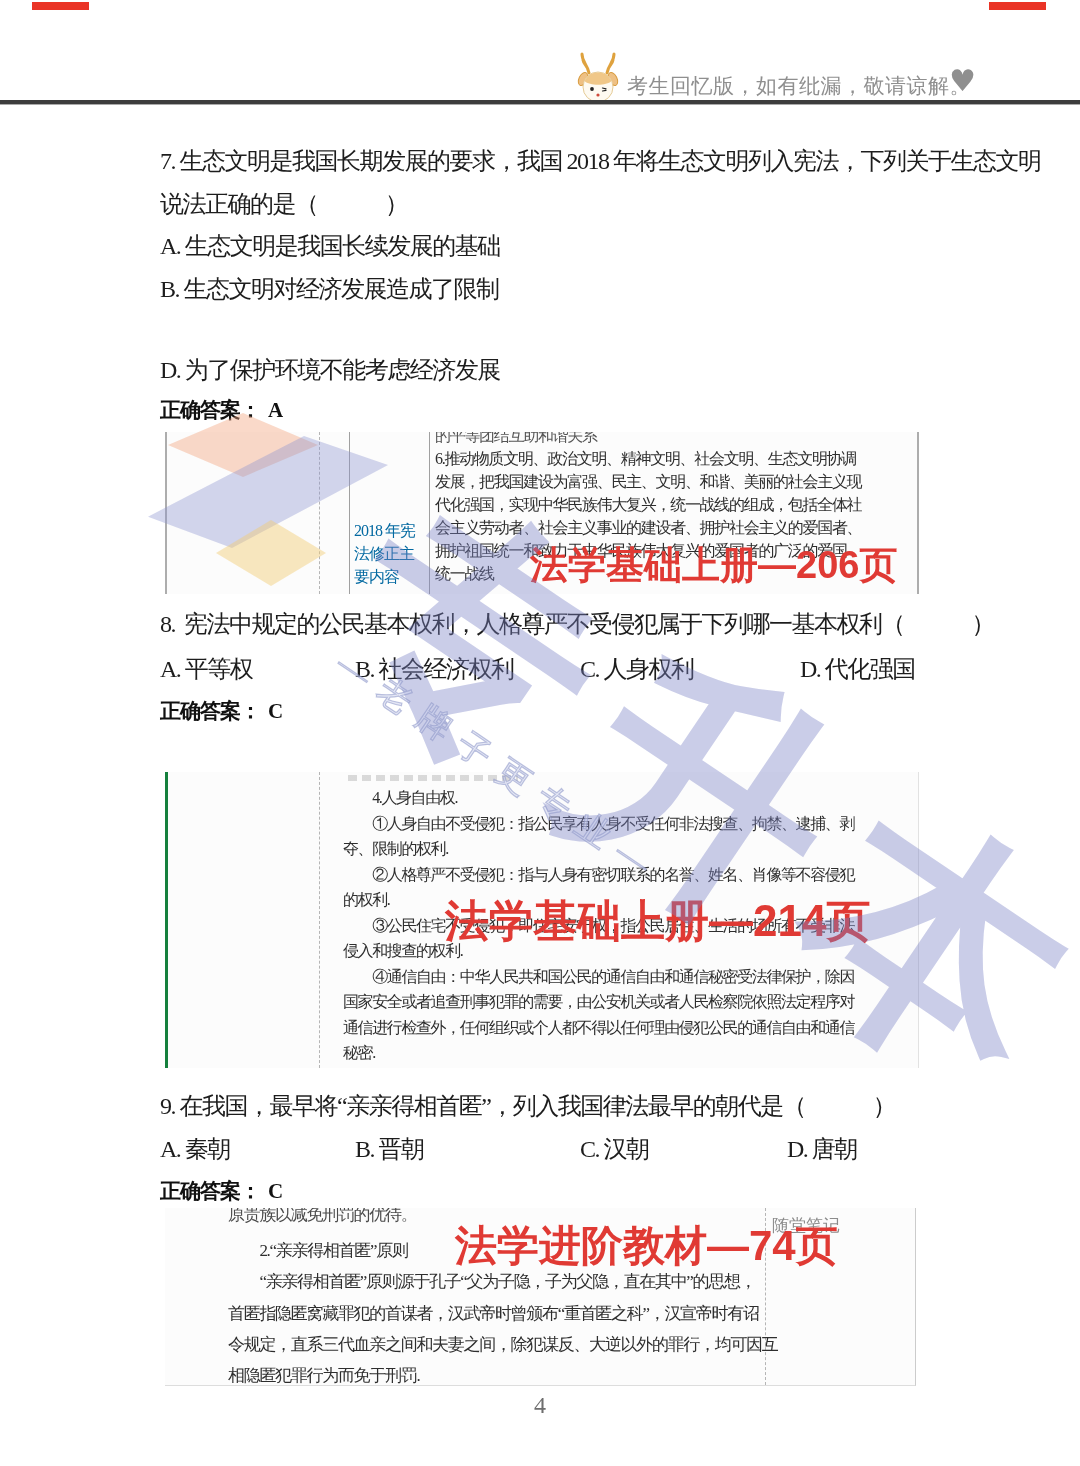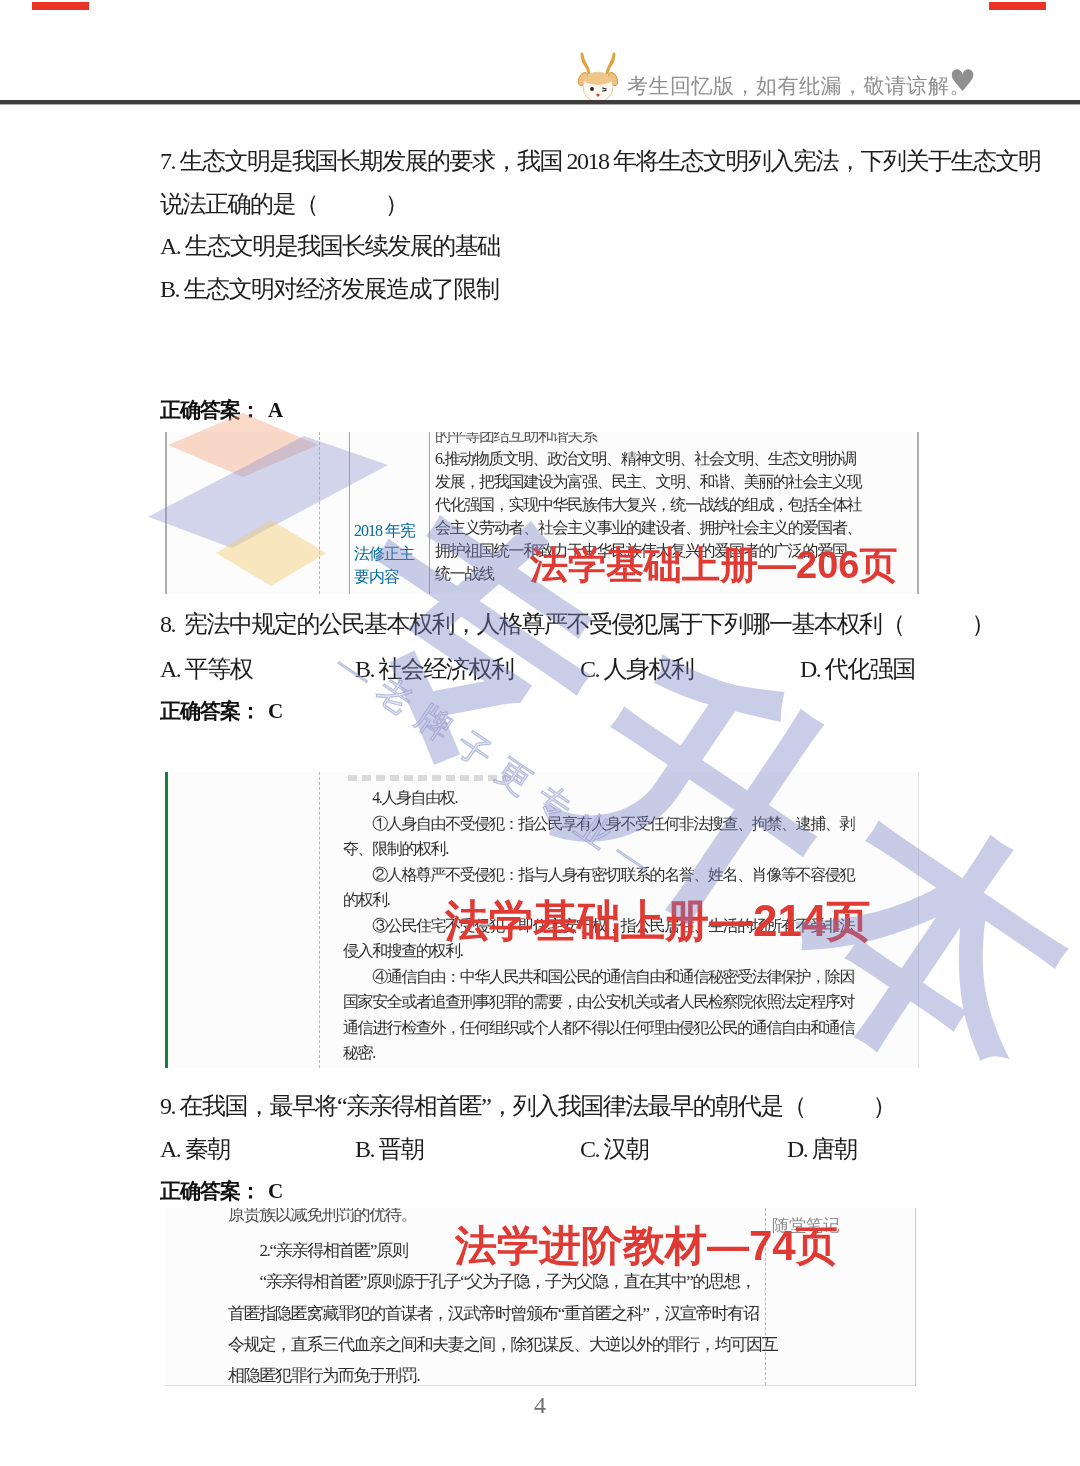--- a/index.html
+++ b/index.html
@@ -73,20 +73,21 @@
     </svg>
   </span>
   <span class="hdr-note">考生回忆版，如有纰漏，敬请谅解。</span>
   <span class="hdr-heart">♥</span>
   <div class="hdr-rule"></div>
 
   <div class="t" style="left:160px;top:145px">7. 生态文明是我国长期发展的要求，我国 2018 年将生态文明列入宪法，下列关于生态文明</div>
   <div class="t" style="left:160px;top:188px">说法正确的是（　　　）</div>
   <div class="t" style="left:160px;top:230px">A. 生态文明是我国长续发展的基础</div>
   <div class="t" style="left:160px;top:273px">B. 生态文明对经济发展造成了限制</div>
+  <div class="t" style="left:160px;top:354px">D. 为了保护环境不能考虑经济发展</div>
   <div class="t b" style="left:160px;top:396px">
     <span>正确答案：</span><span class="ansv">A</span>
   </div>
 
   <div class="snip" style="top:432px;height:162px;border-left:2px solid #adadad;border-right:2px solid #adadad">
     <div class="vdash" style="left:152px"></div>
     <div class="vline" style="left:182px"></div>
     <div class="vline" style="left:262px"></div>
     <div class="srow" style="position:absolute;left:187px;top:87px;line-height:23px;font-size:16px;letter-spacing:-1px;color:#0369a1">
       <div>2018 年宪</div>

